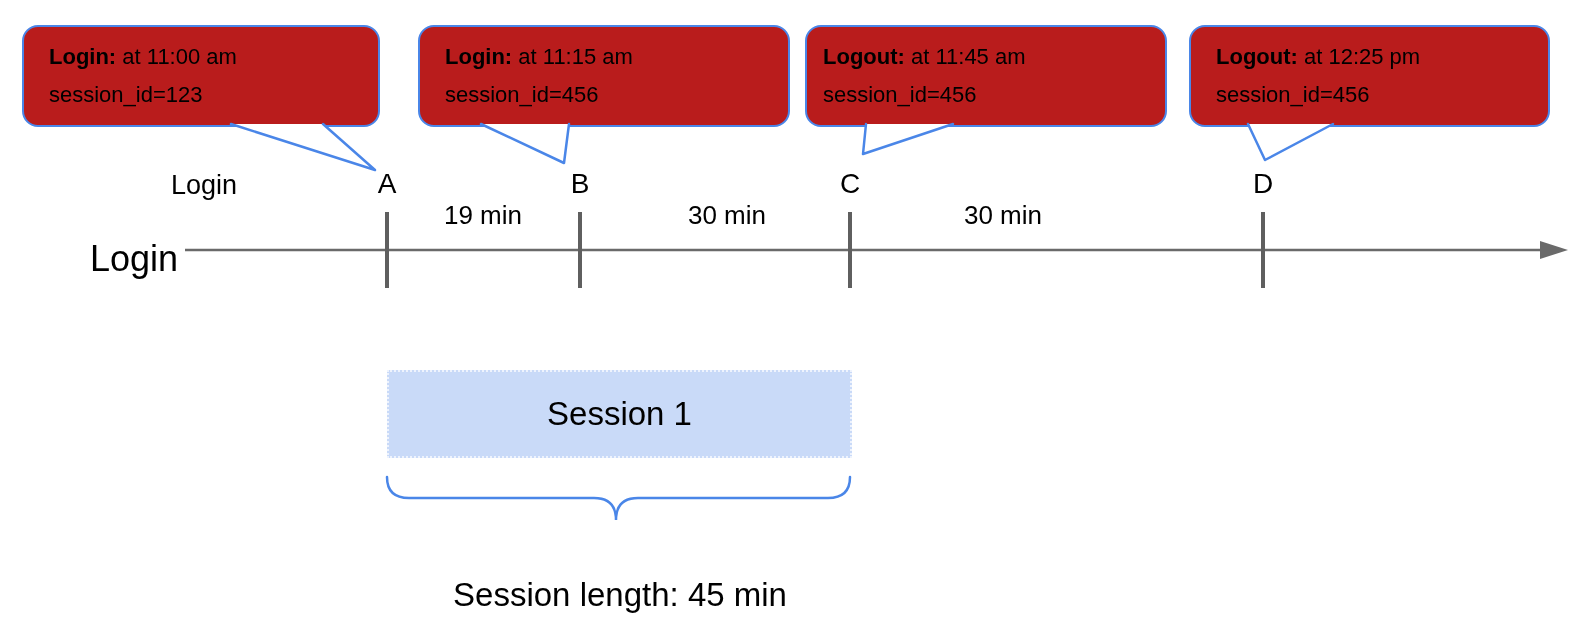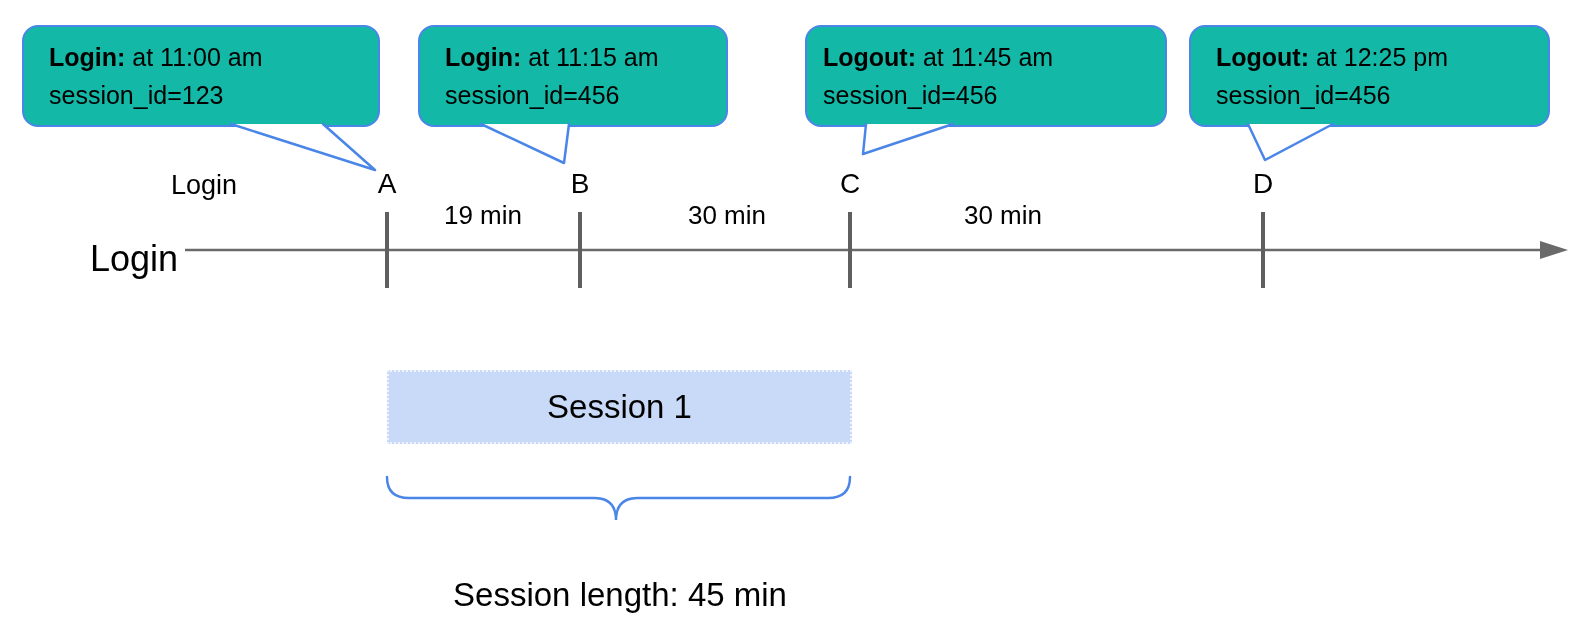--- a/index.html
+++ b/index.html
@@ -19,33 +19,33 @@
   svg.layer {
     position: absolute;
     left: 0; top: 0;
     width: 1574px;
     height: 630px;
   }
   .bubble {
     position: absolute;
     top: 25px;
     height: 102px;
-    background: #14b8a6;
+    background: #b91c1c;
     border: 2.5px solid #4a86e8;
     border-radius: 16px;
     box-sizing: border-box;
     padding: 11px 8px 0 25px;
-    font-size: 25px;
+    font-size: 22px;
     line-height: 38px;
     white-space: nowrap;
     z-index: 2;
   }
   .bubble b { font-weight: bold; }
   .bubble-1 { left: 22px;   width: 358px; }
-  .bubble-2 { left: 418px;  width: 310px; }
+  .bubble-2 { left: 418px;  width: 372px; }
   .bubble-3 { left: 805px;  width: 362px; padding-left: 16px; }
   .bubble-4 { left: 1189px; width: 361px; }
   .tails { z-index: 3; }
   .lbl {
     position: absolute;
     white-space: nowrap;
   }
   .events-label {
     left: 154px; top: 170px; width: 100px;
     font-size: 27px; text-align: center;
@@ -65,21 +65,21 @@
   .interval.iv-0 { left: 413px; }
   .interval.iv-1 { left: 657px; }
   .interval.iv-2 { left: 933px; }
   .user-label {
     left: 90px; top: 238px; width: 90px;
     font-size: 36px;
   }
   .session-box {
     position: absolute;
     left: 387px; top: 370px;
-    width: 465px; height: 74px;
+    width: 465px; height: 88px;
     background: #c9daf8;
     border: 2px dotted #eef3fd;
     box-sizing: border-box;
     display: flex;
     align-items: center;
     justify-content: center;
     font-size: 33px;
   }
   .session-length {
     left: 370px; top: 576px; width: 500px;

